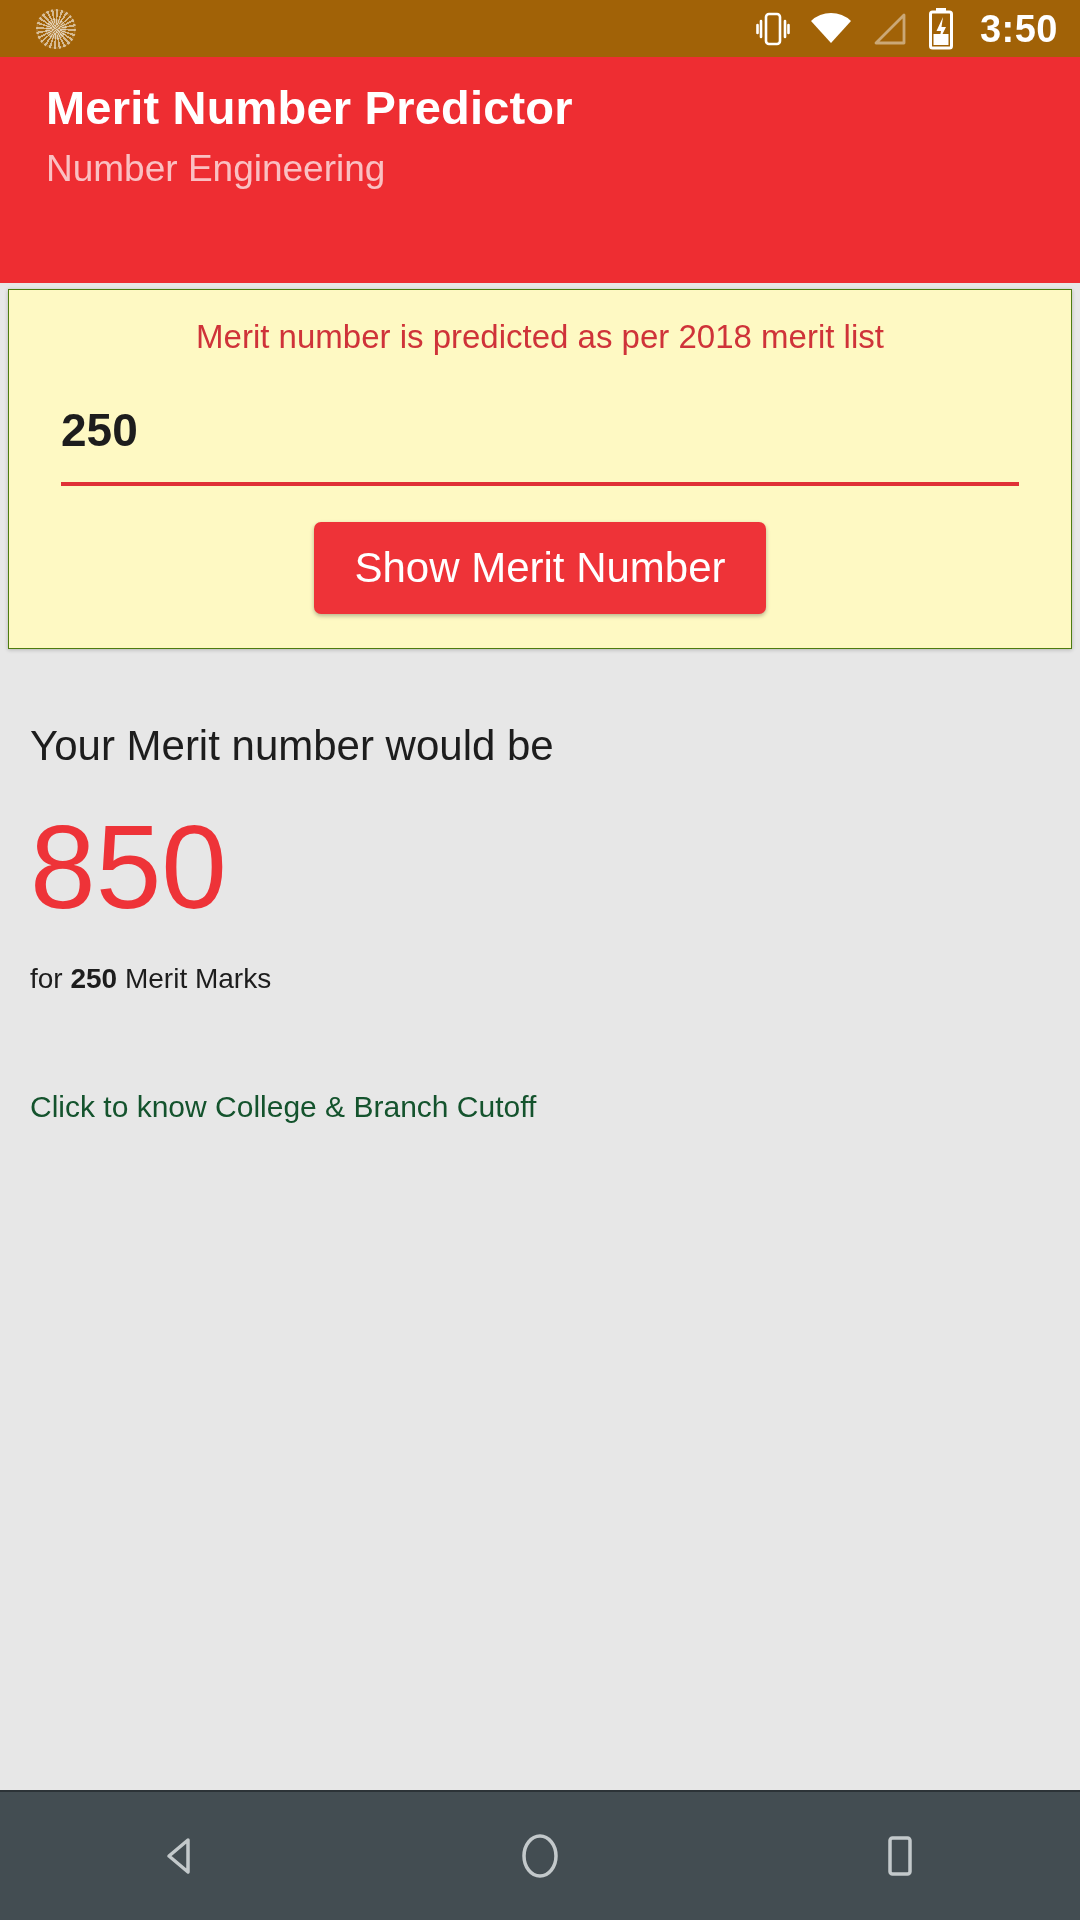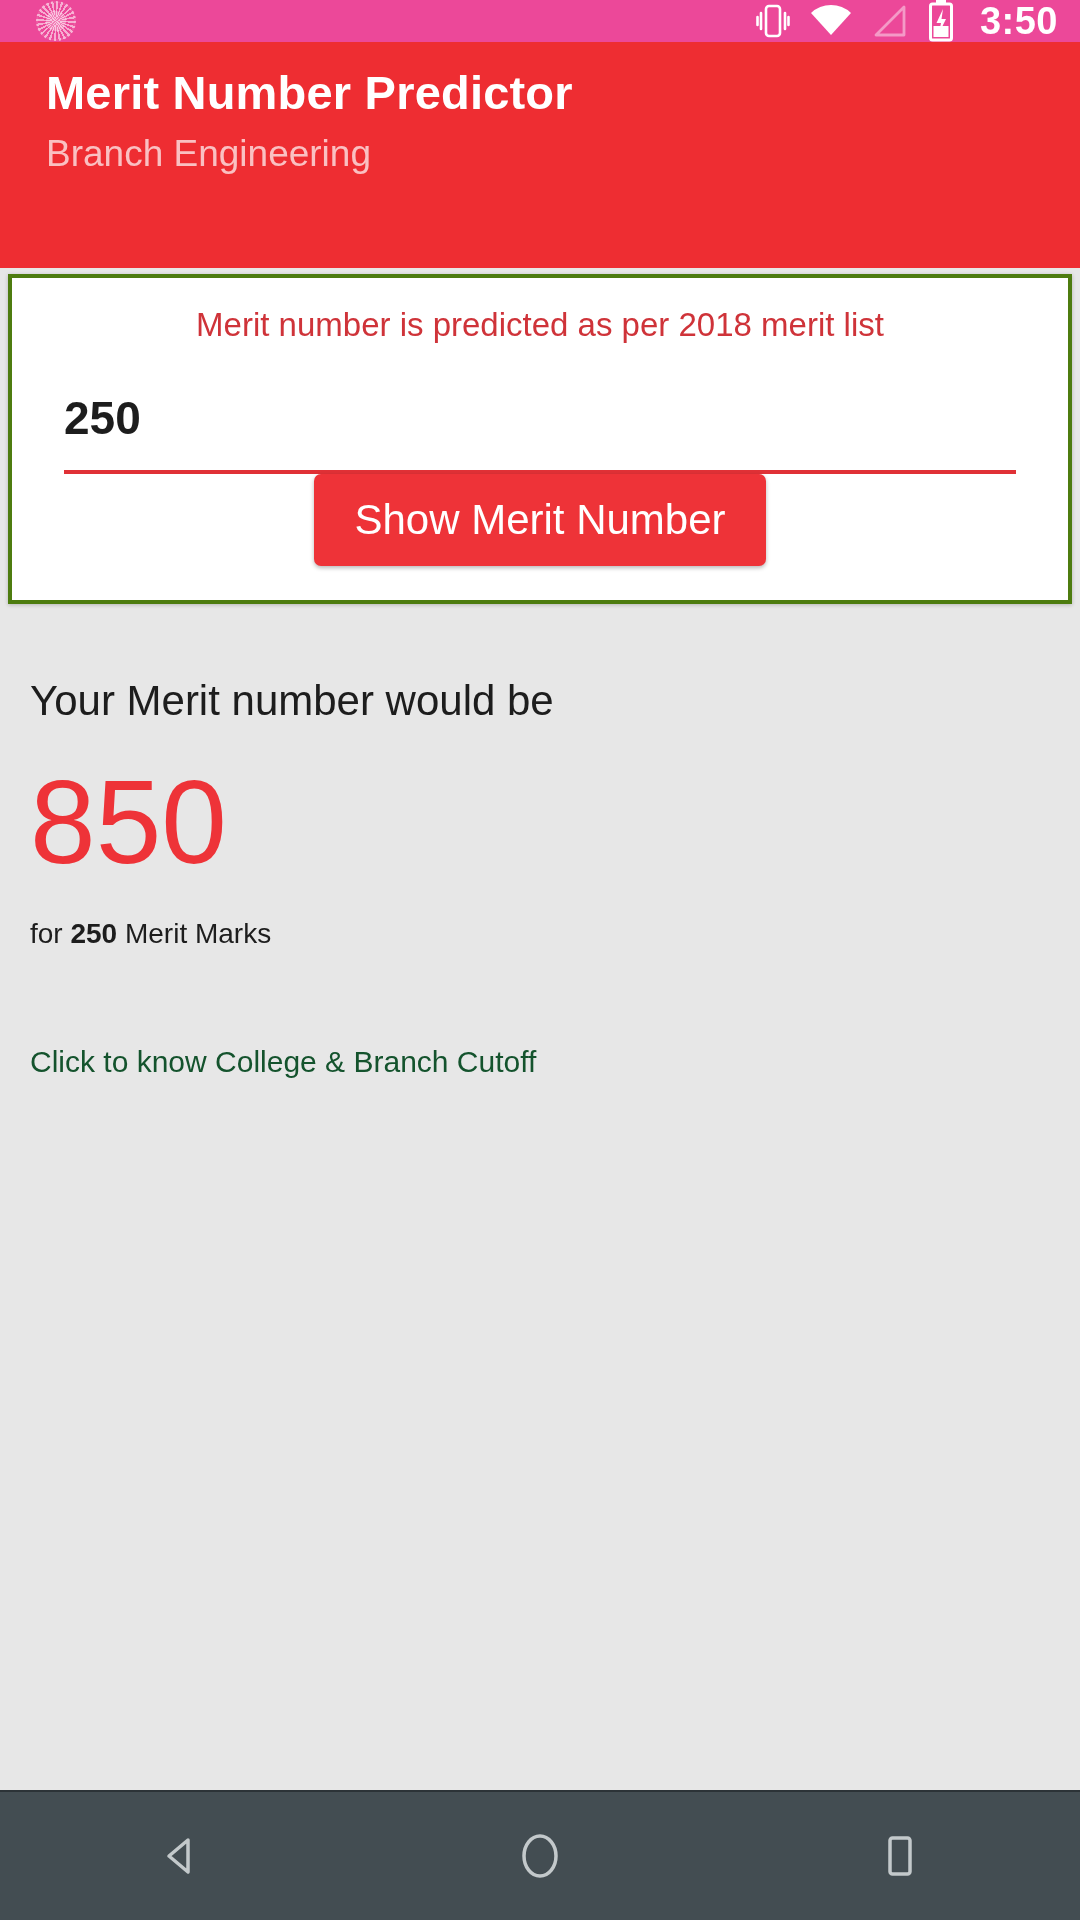--- a/index.html
+++ b/index.html
@@ -6,22 +6,22 @@
   html, body {
     width:1080px; height:1920px;
     font-family:"Liberation Sans", sans-serif;
     background:#e7e7e7;
     overflow:hidden;
   }
 
   
   .status-bar{
     position:relative;
-    height:42px;
-    background:#ec4899;
+    height:57px;
+    background:#a16207;
     display:flex;
     align-items:center;
     padding:0 22px 0 36px;
   }
   .status-left{ display:flex; align-items:center; gap:12px; flex:1; }
   .notif-dot{
     width:40px; height:40px; border-radius:50%;
     background:
       radial-gradient(circle at 50% 50%, rgba(255,255,255,.30) 0 36%, rgba(255,255,255,0) 37%),
       repeating-conic-gradient(from 0deg, rgba(255,255,255,.55) 0deg 7deg, rgba(255,255,255,0) 7deg 15deg);
@@ -44,44 +44,44 @@
     color:#ffffff; font-size:47px; font-weight:700; line-height:1.25;
     letter-spacing:.2px;
   }
   .app-subtitle{
     color:rgba(255,255,255,.70); font-size:37px; font-weight:400;
     line-height:1.35; margin-top:6px;
   }
 
   
   .card{
-    background:#ffffff;
+    background:#fef9c3;
     margin:6px 8px 0 8px;
     padding:26px 30px 34px 30px;
     box-shadow:0 1px 4px rgba(0,0,0,.22);
-    border:4px solid #4d7c0f;
+    border:1px solid #4d7c0f;
   }
   .note{
     color:#cf3339; font-size:33px; text-align:center; line-height:1.3;
     padding:0 6px;
   }
   .field-label{
     color:#1b1b1b; font-size:36px; text-align:center; line-height:1.32;
     margin-top:12px; padding:0 8px;
   }
   .input-wrap{
     margin:30px 22px 0 22px;
     padding-bottom:8px;
     border-bottom:4px solid #e03136;
   }
   .input-value{
     font-size:46px; font-weight:700; color:#1d1d1d; line-height:1.2;
     padding:14px 0 16px 0;
   }
-  .btn-row{ display:flex; justify-content:center; }
+  .btn-row{ display:flex; justify-content:center; margin-top:36px; }
   .show-btn{
     background:#ee3338; color:#ffffff;
     font-family:"Liberation Sans", sans-serif;
     font-size:42px; font-weight:400;
     border:none; border-radius:7px;
     padding:22px 40px;
     box-shadow:0 2px 4px rgba(0,0,0,.28);
     cursor:pointer;
   }
 
@@ -152,21 +152,21 @@
           <path d="M15 9 L8.5 23 H13 L11 33 L18 19 H13.5 Z" fill="#fff"></path>
         </svg>
       </span>
 
       <span class="clock">3:50</span>
     </div>
   </div>
 
   <div class="app-bar">
     <div class="app-title">Merit Number Predictor</div>
-    <div class="app-subtitle">Branch Engineering</div>
+    <div class="app-subtitle">Number Engineering</div>
   </div>
 
   <div class="card">
     <div class="note">Merit number is predicted as per 2018 merit list</div>
 
     <div class="input-wrap">
       <div class="input-value" placeholder="Enter merit marks">250</div>
     </div>
 
     <div class="btn-row">

